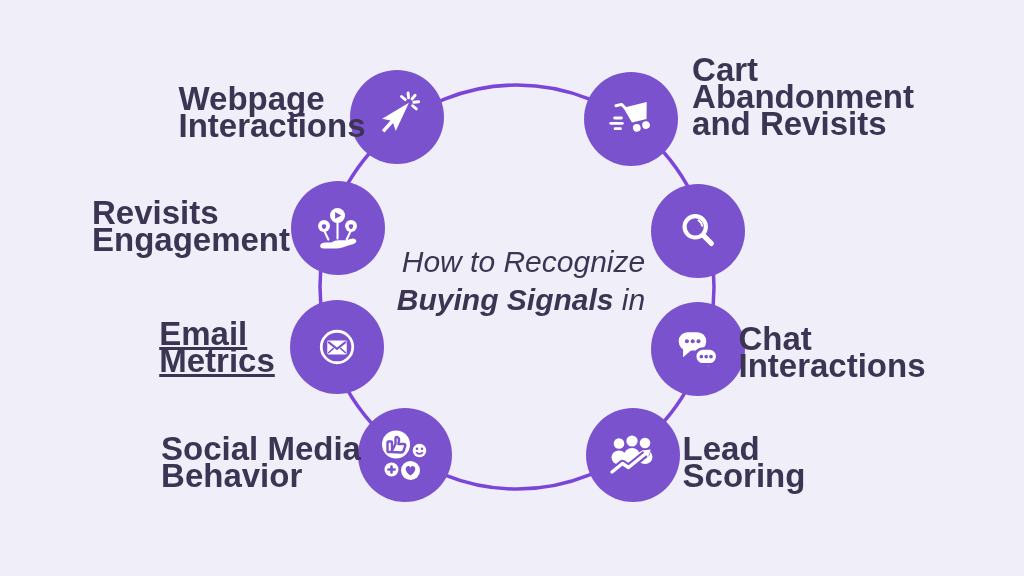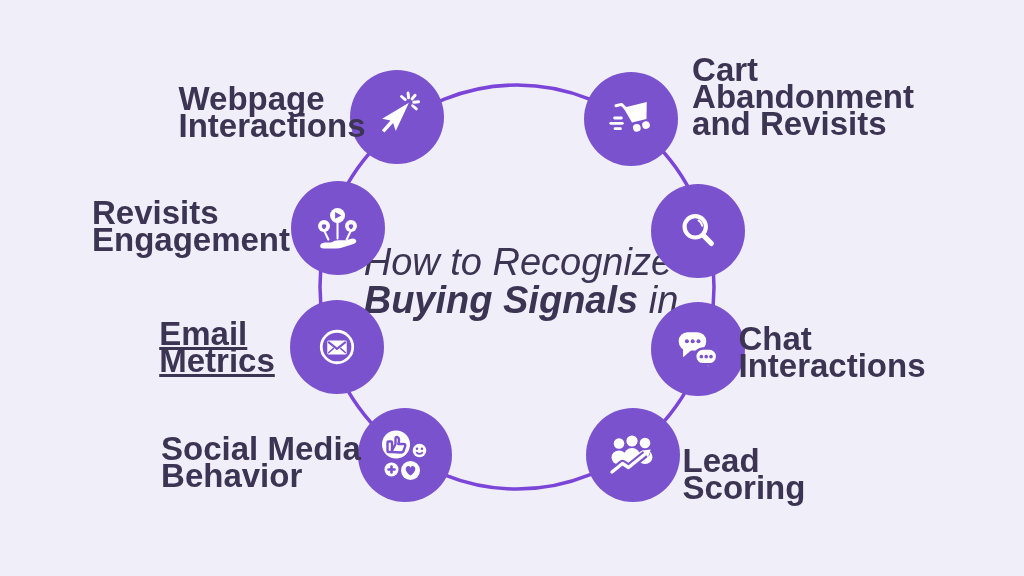--- a/index.html
+++ b/index.html
@@ -15,22 +15,22 @@
     display:flex;align-items:center;justify-content:center;
     transform:translate(-50%,-50%);
   }
   .label{
     position:absolute;transform:translate(-50%,-50%);
     color:var(--c-text,#3B3553);font-size:33px;font-weight:700;
     line-height:27px;text-align:left;white-space:pre-line;
   }
   .title{
     position:absolute;left:521px;top:281px;transform:translate(-50%,-50%);
-    color:var(--c-text,#3B3553);font-style:italic;font-size:38px;
-    line-height:38px;text-align:left;white-space:nowrap;
+    color:var(--c-text,#3B3553);font-style:italic;font-size:30px;
+    line-height:38px;text-align:right;white-space:nowrap;
   }
   .title b{font-weight:700;margin-top:11px;}
   
   .w{fill:#fff;}
   .ws{stroke:#fff;fill:none;}
   .p{fill:var(--c-node,#7B52CE);}
   .ps{stroke:var(--c-node,#7B52CE);fill:none;}
   
   .n-webpage{left:397px;top:117px;}
   .n-cart{left:631px;top:119px;}
@@ -38,21 +38,21 @@
   .n-chat{left:698px;top:349px;}
   .n-lead{left:633px;top:455px;}
   .n-social{left:405px;top:455px;}
   .n-email{left:337px;top:347px;}
   .n-content{left:338px;top:228px;}
   
   .l-webpage{left:272px;top:112px;}
   .l-cart{left:803px;top:96px;}
   .l-search{left:812px;top:228px;}
   .l-chat{left:832px;top:352px;}
-  .l-lead{left:744px;top:462px;margin-top:12px;}
+  .l-lead{left:744px;top:462px;}
   .l-social{left:261px;top:462px;}
   .l-email{left:217px;top:347px;text-decoration:underline;}
   .l-content{left:191px;top:226px;}
 </style>
 </head>
 <body>
 
 <div class="canvas">
 
   <svg class="ring" width="1024" height="576">

